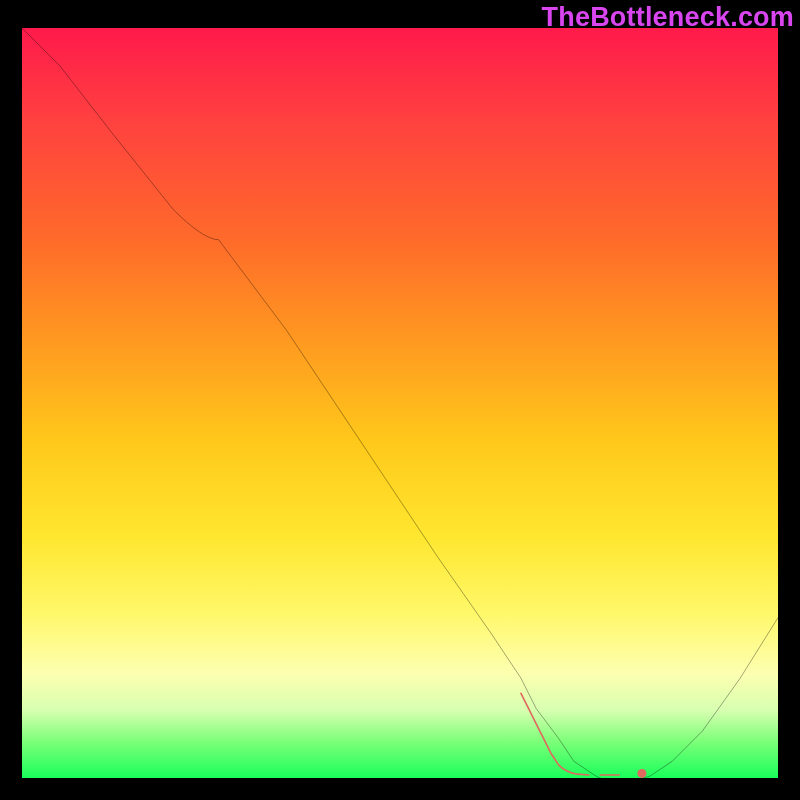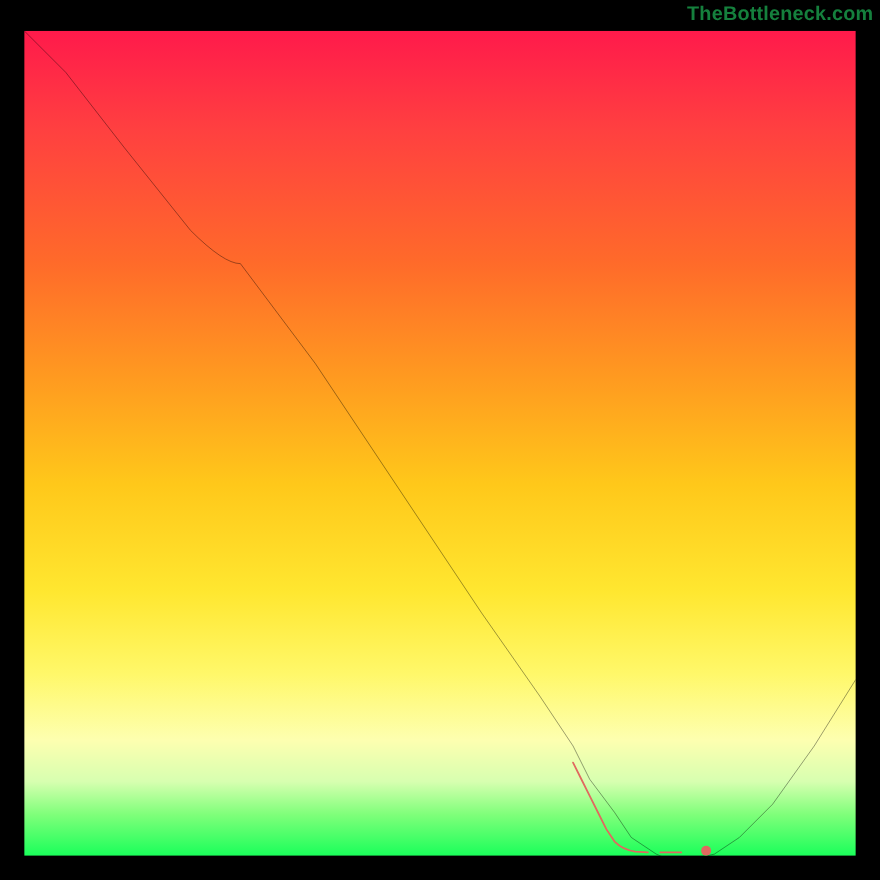--- a/index.html
+++ b/index.html
@@ -7,23 +7,23 @@
   .wrap {
     position: relative;
     width: 800px;
     height: 800px;
     background: #000;
   }
   .watermark {
     position: absolute;
     top: 2px;
     right: 6px;
-    color: #15803d;
+    color: #d946ef;
     font-family: Arial, Helvetica, sans-serif;
-    font-size: 18px;
+    font-size: 27px;
     font-weight: 600;
     letter-spacing: 0.2px;
     z-index: 3;
   }
   .plot-area {
     position: absolute;
     left: 22px;
     top: 28px;
     width: 756px;     
     height: 750px;    

